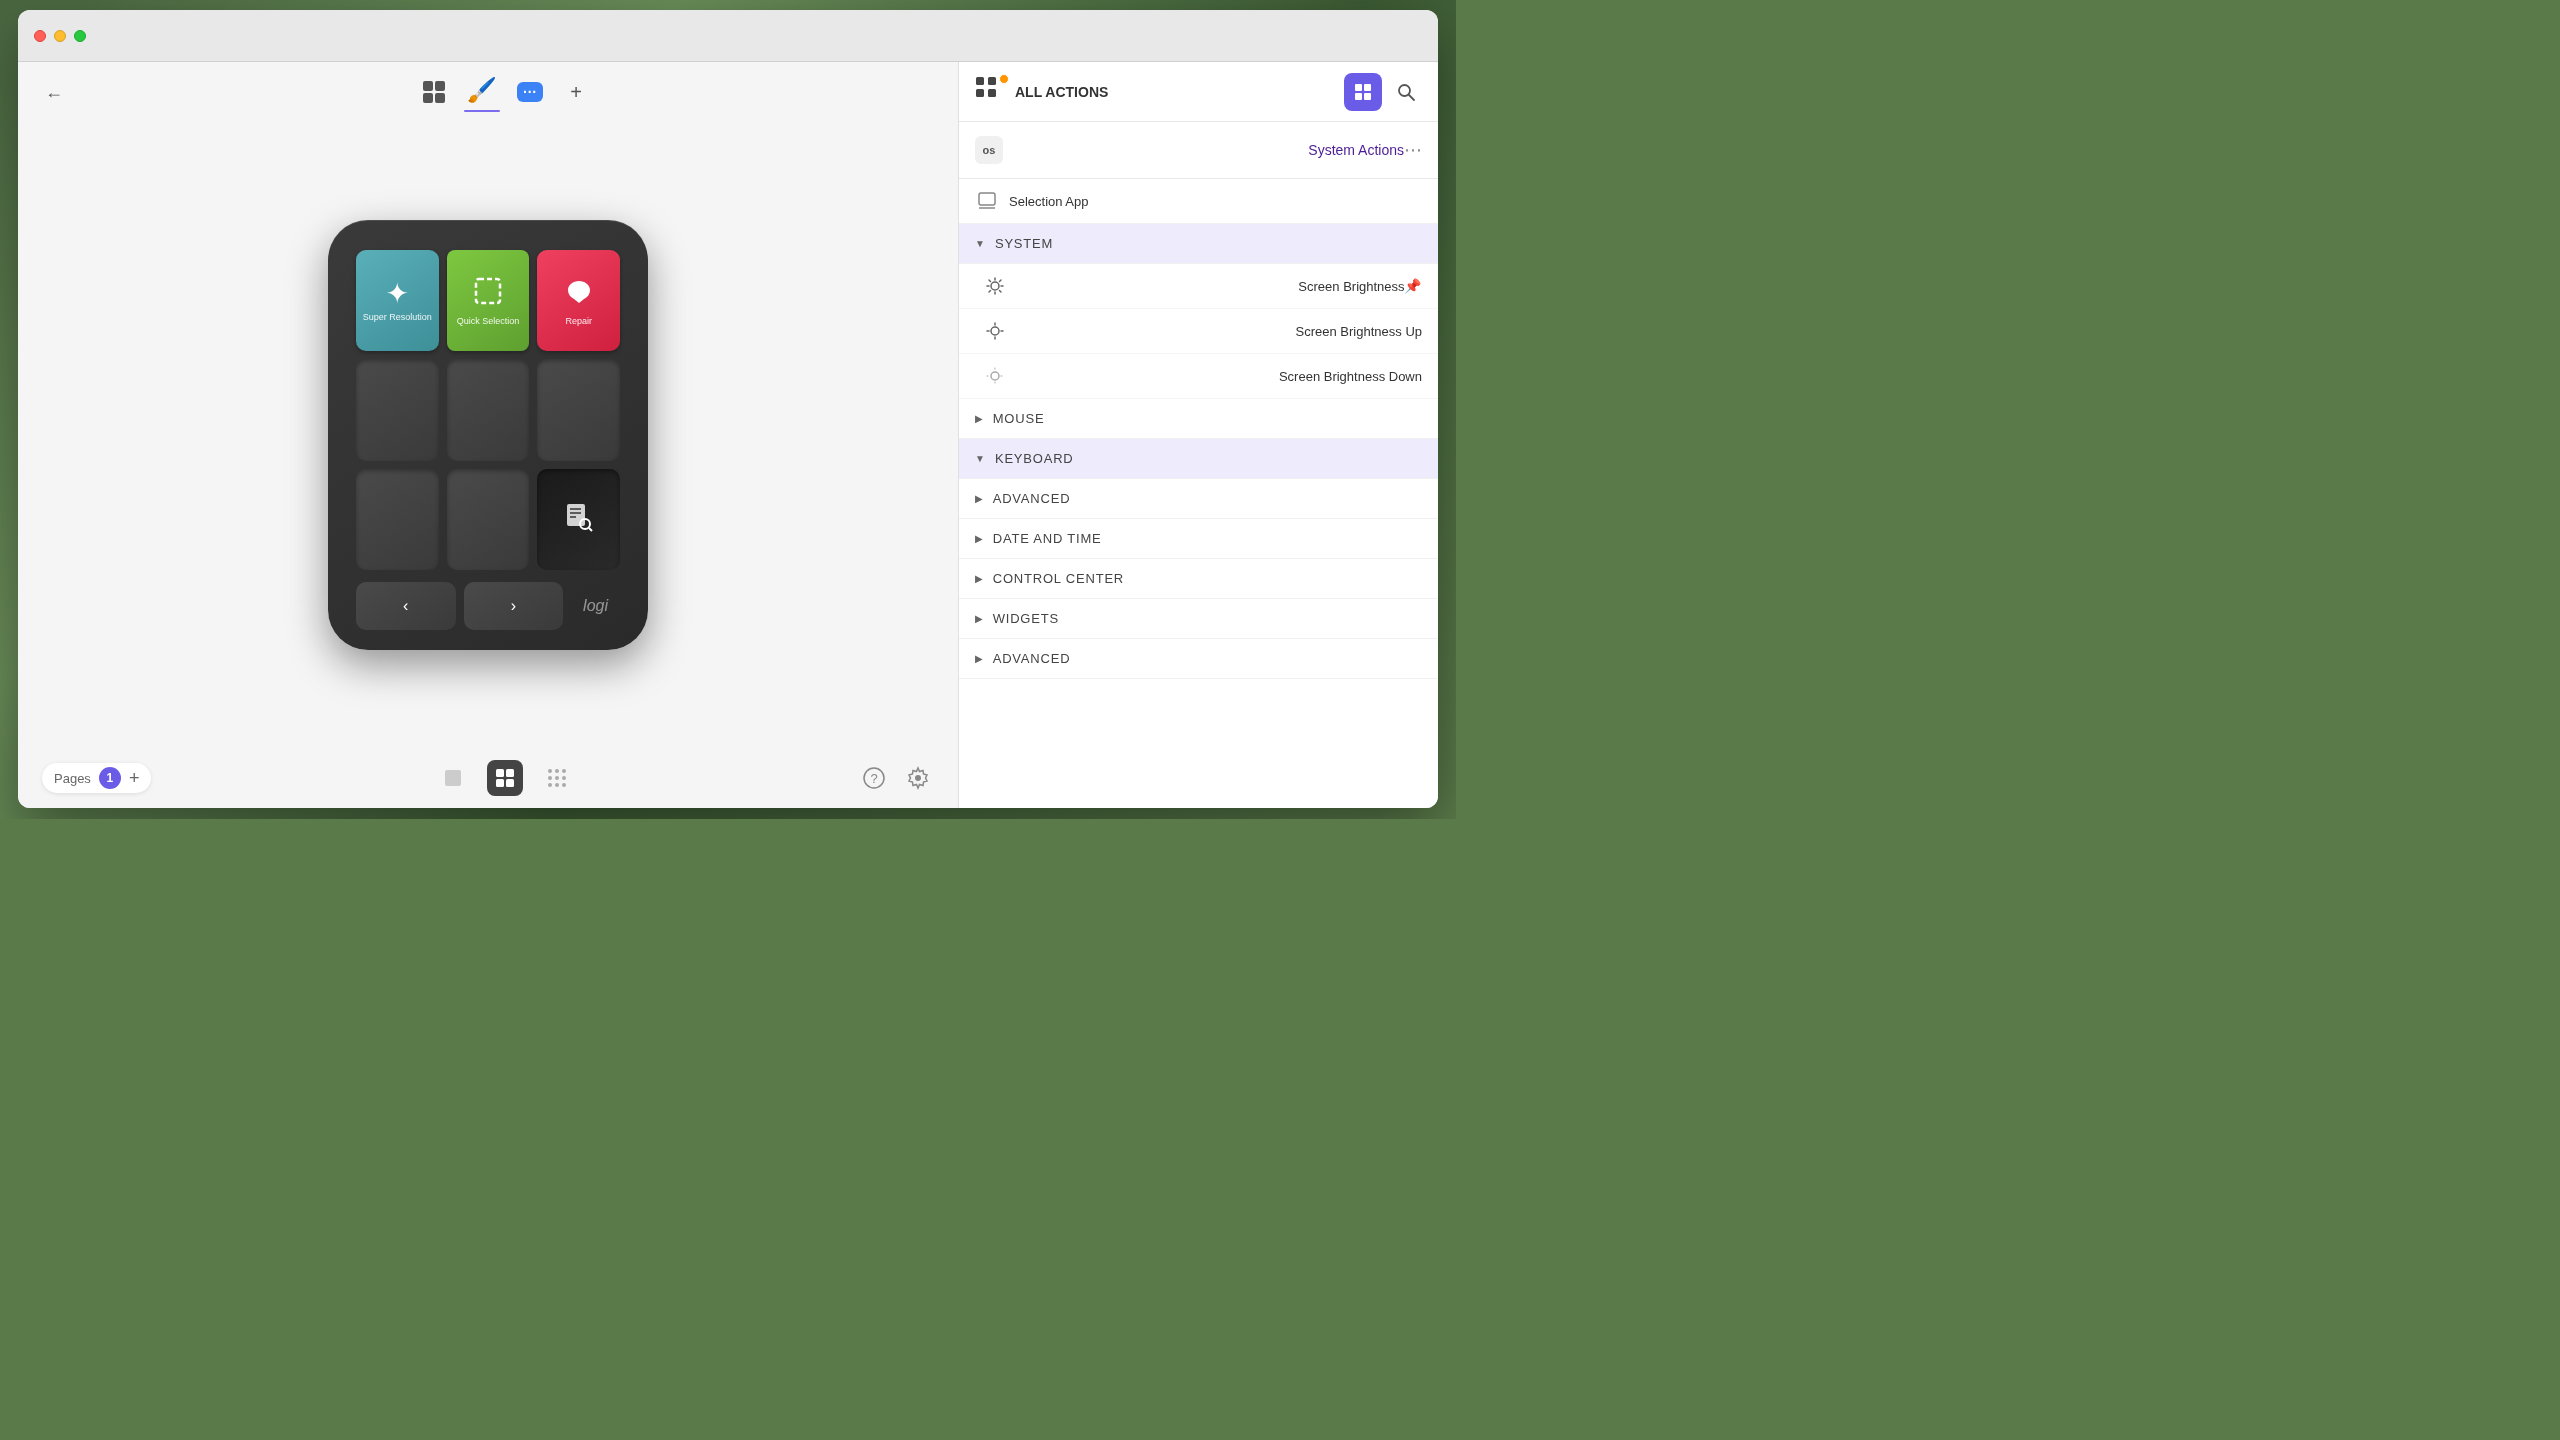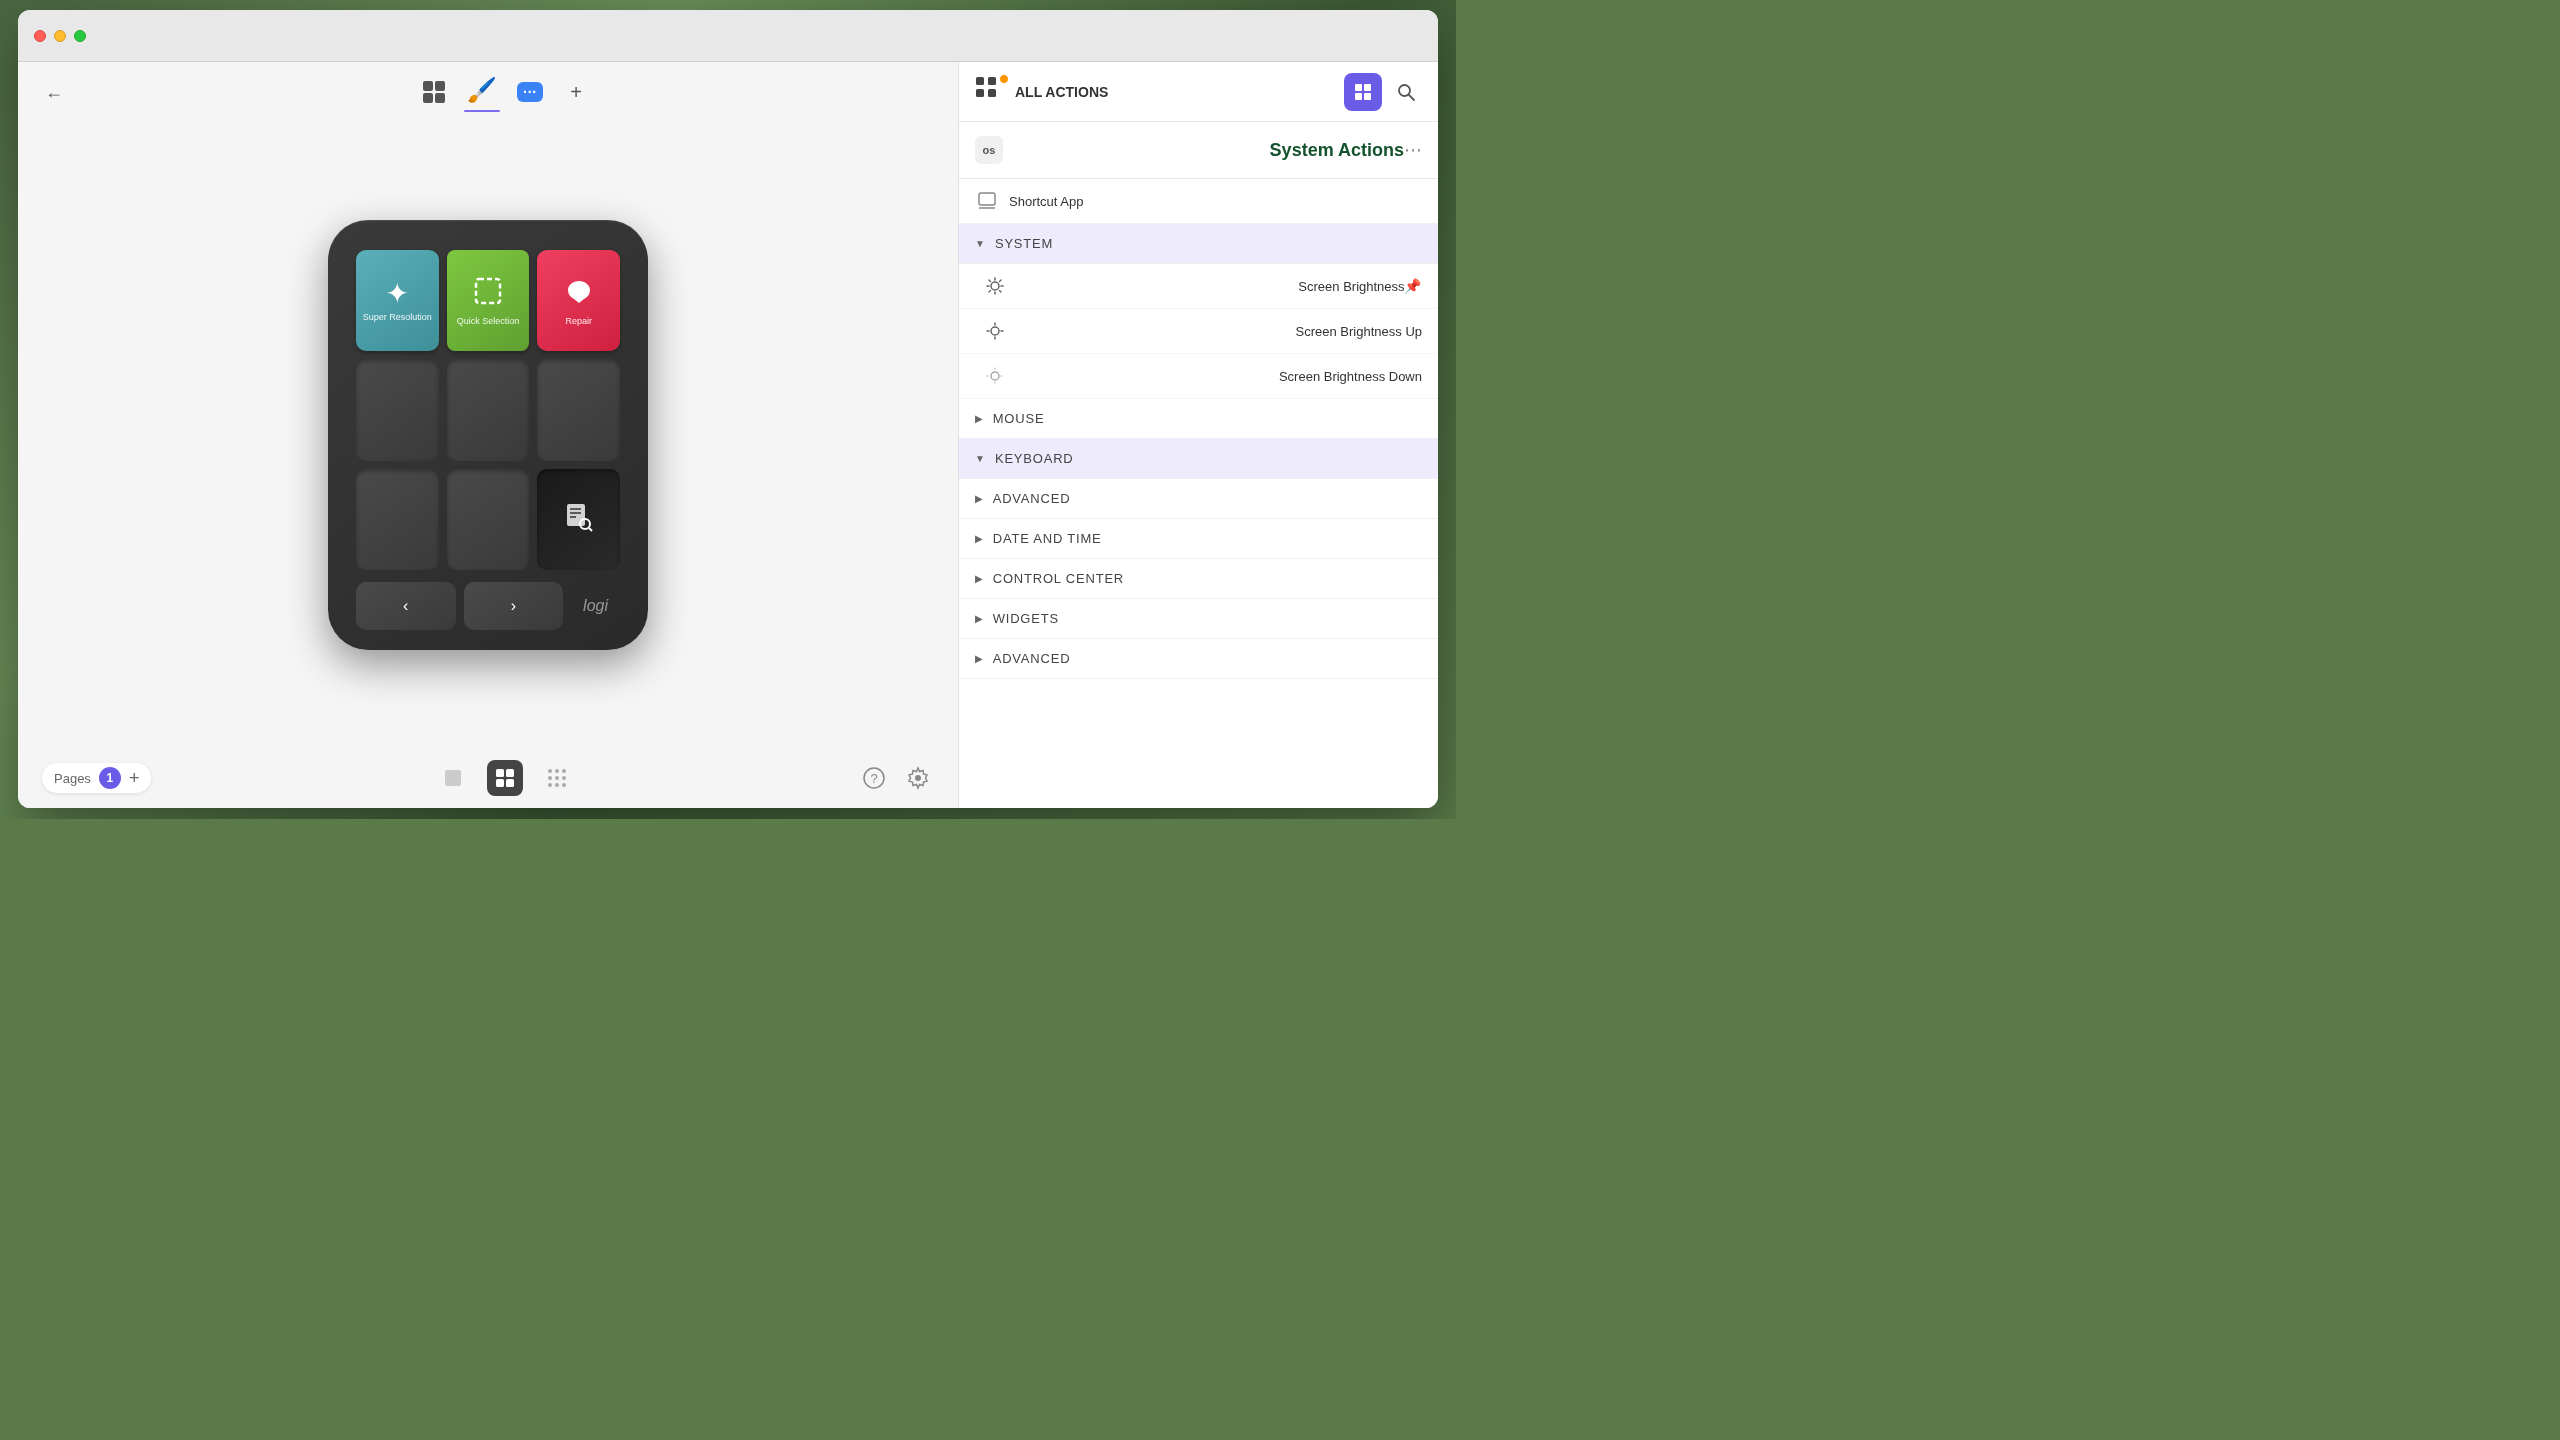--- a/index.html
+++ b/index.html
@@ -506,23 +506,23 @@
       background: #f0f0f0;
       border-radius: 6px;
       display: flex;
       align-items: center;
       justify-content: center;
       font-size: 14px;
       margin-right: 10px;
     }
 
     .sa-title {
-      font-size: 18px;
-      font-weight: 700;
-      color: #14532d;
+      font-size: 14px;
+      font-weight: 400;
+      color: #4c1d95;
       flex: 1;
     }
 
     .sa-more {
       font-size: 18px;
       color: #888;
       cursor: pointer;
     }
 
     
@@ -767,21 +767,21 @@
           <span class="sa-more">⋯</span>
         </div>
 
         <div class="prev-app-item">
           <div class="prev-app-icon">
             <svg width="18" height="18" viewBox="0 0 18 18" fill="none">
               <rect x="1" y="1" width="16" height="12" rx="2" stroke="#888" stroke-width="1.5" fill="none"></rect>
               <line x1="1" y1="16" x2="17" y2="16" stroke="#888" stroke-width="1.5"></line>
             </svg>
           </div>
-          <span class="prev-app-name">Shortcut App</span>
+          <span class="prev-app-name">Selection App</span>
         </div>
 
         <div class="section-header expanded">
           <span class="section-chevron">▼</span>
           <span class="section-title">SYSTEM</span>
         </div>
 
         <div class="action-item">
           <div class="action-icon">
             <svg width="18" height="18" viewBox="0 0 18 18" fill="none">

